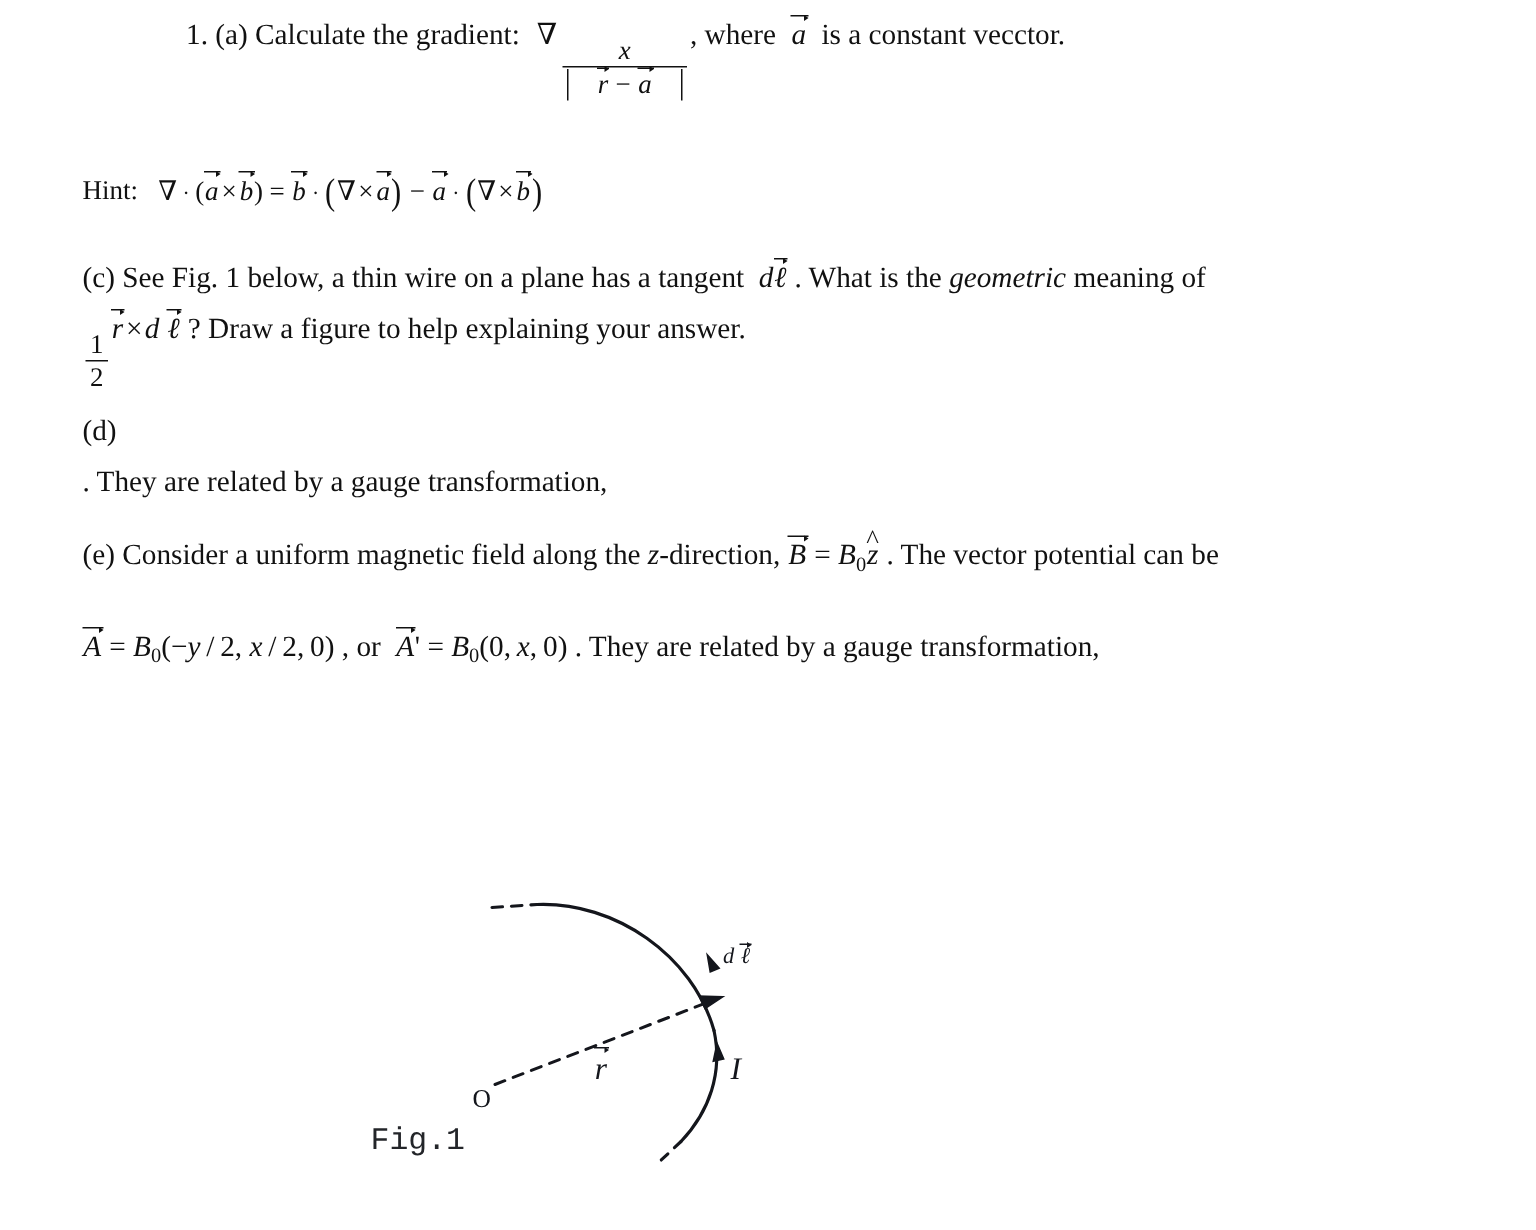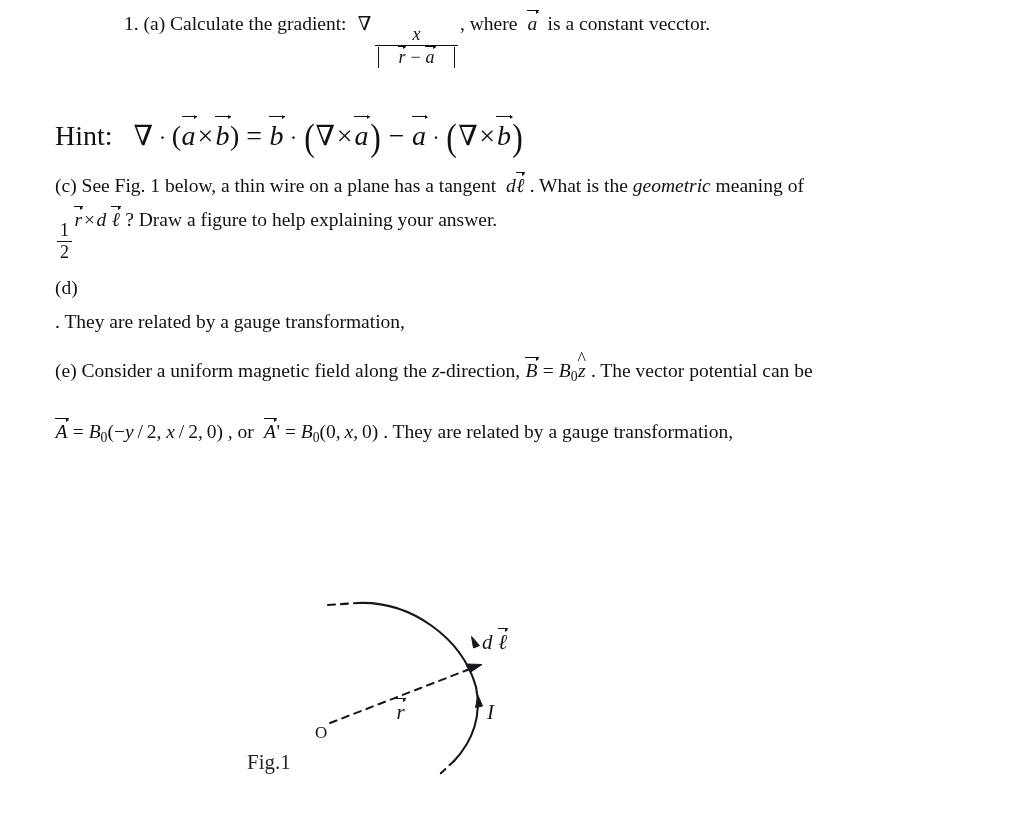--- a/index.html
+++ b/index.html
@@ -144,21 +144,21 @@
 
   .fig-label {
     position: absolute;
     font-family: "Liberation Serif", "DejaVu Serif", serif;
     color: #14161c;
     white-space: nowrap;
   }
   #label-dl {
     left: 252px;
     top: 55px;
-    font-size: 21px;
+    font-size: 15px;
   }
   #label-r {
     left: 166px;
     top: 125px;
     font-size: 21px;
   }
   #label-I {
     left: 257px;
     top: 125px;
     font-size: 21px;
@@ -167,42 +167,42 @@
   #label-O {
     left: 85px;
     top: 148px;
     font-size: 17px;
     font-style: normal;
   }
   #fig-caption {
     left: 17px;
     top: 175px;
     font-size: 21px;
-    font-family: Liberation Serif, serif;
+    font-family: Liberation Mono, monospace;
     color: #232529;
   }
 </style>
 </head>
 <body>
 
 <div class="page">
 
   <div class="line" id="line-a" style="left:124px; top:12px;">
     
     <span class="up">1.&nbsp;</span><span class="up">(a)</span>
     <span class="up">Calculate the gradient:</span>
     <span class="up opsp">&nbsp;∇</span><span class="frac">
         <span class="num math">x</span>
         <span class="bar"></span>
         <span class="den"><span class="abs"><span class="vec">r</span>&nbsp;<span class="up">−</span>&nbsp;<span class="vec">a</span></span></span>
       </span><span class="up">, where&nbsp; <span class="vec">a</span>&nbsp;&nbsp;is a constant vecctor.</span>
   </div>
 
 
-  <div class="line" id="line-hint" style="left:55px; top:113px; font-size:28px;">
+  <div class="line" id="line-hint" style="left:55px; top:113px; font-size:18px;">
     <span class="up">Hint:&nbsp;&nbsp;</span>
     <span class="up">∇<span style="font-size:0.8em">&nbsp;·&nbsp;</span>(<span class="vec">a</span><span class="opsp">×</span><span class="vec wide">b</span>)&nbsp;=&nbsp;<span class="vec wide">b</span><span style="font-size:0.8em">&nbsp;·&nbsp;</span><span class="big-paren">(</span>∇<span class="opsp">×</span><span class="vec">a</span><span class="big-paren">)</span>&nbsp;−&nbsp;<span class="vec">a</span><span style="font-size:0.8em">&nbsp;·&nbsp;</span><span class="big-paren">(</span>∇<span class="opsp">×</span><span class="vec wide">b</span><span class="big-paren">)</span></span>
   </div>
 
   <div class="line" id="line-c1" style="left:55px; top:174px;">
     <span class="up">(c)</span>
     <span class="up">See Fig. 1 below, a thin wire on a plane has a tangent&nbsp;&nbsp;</span><span class="math">d<span class="vec" style="font-family:'Liberation Serif',serif">ℓ</span></span><span class="up">&nbsp;. What is the&nbsp;</span><span class="ital">geometric</span><span class="up">&nbsp;meaning of</span>
   </div>
 
   <div class="line" id="line-c2" style="left:55px; top:208px;">

